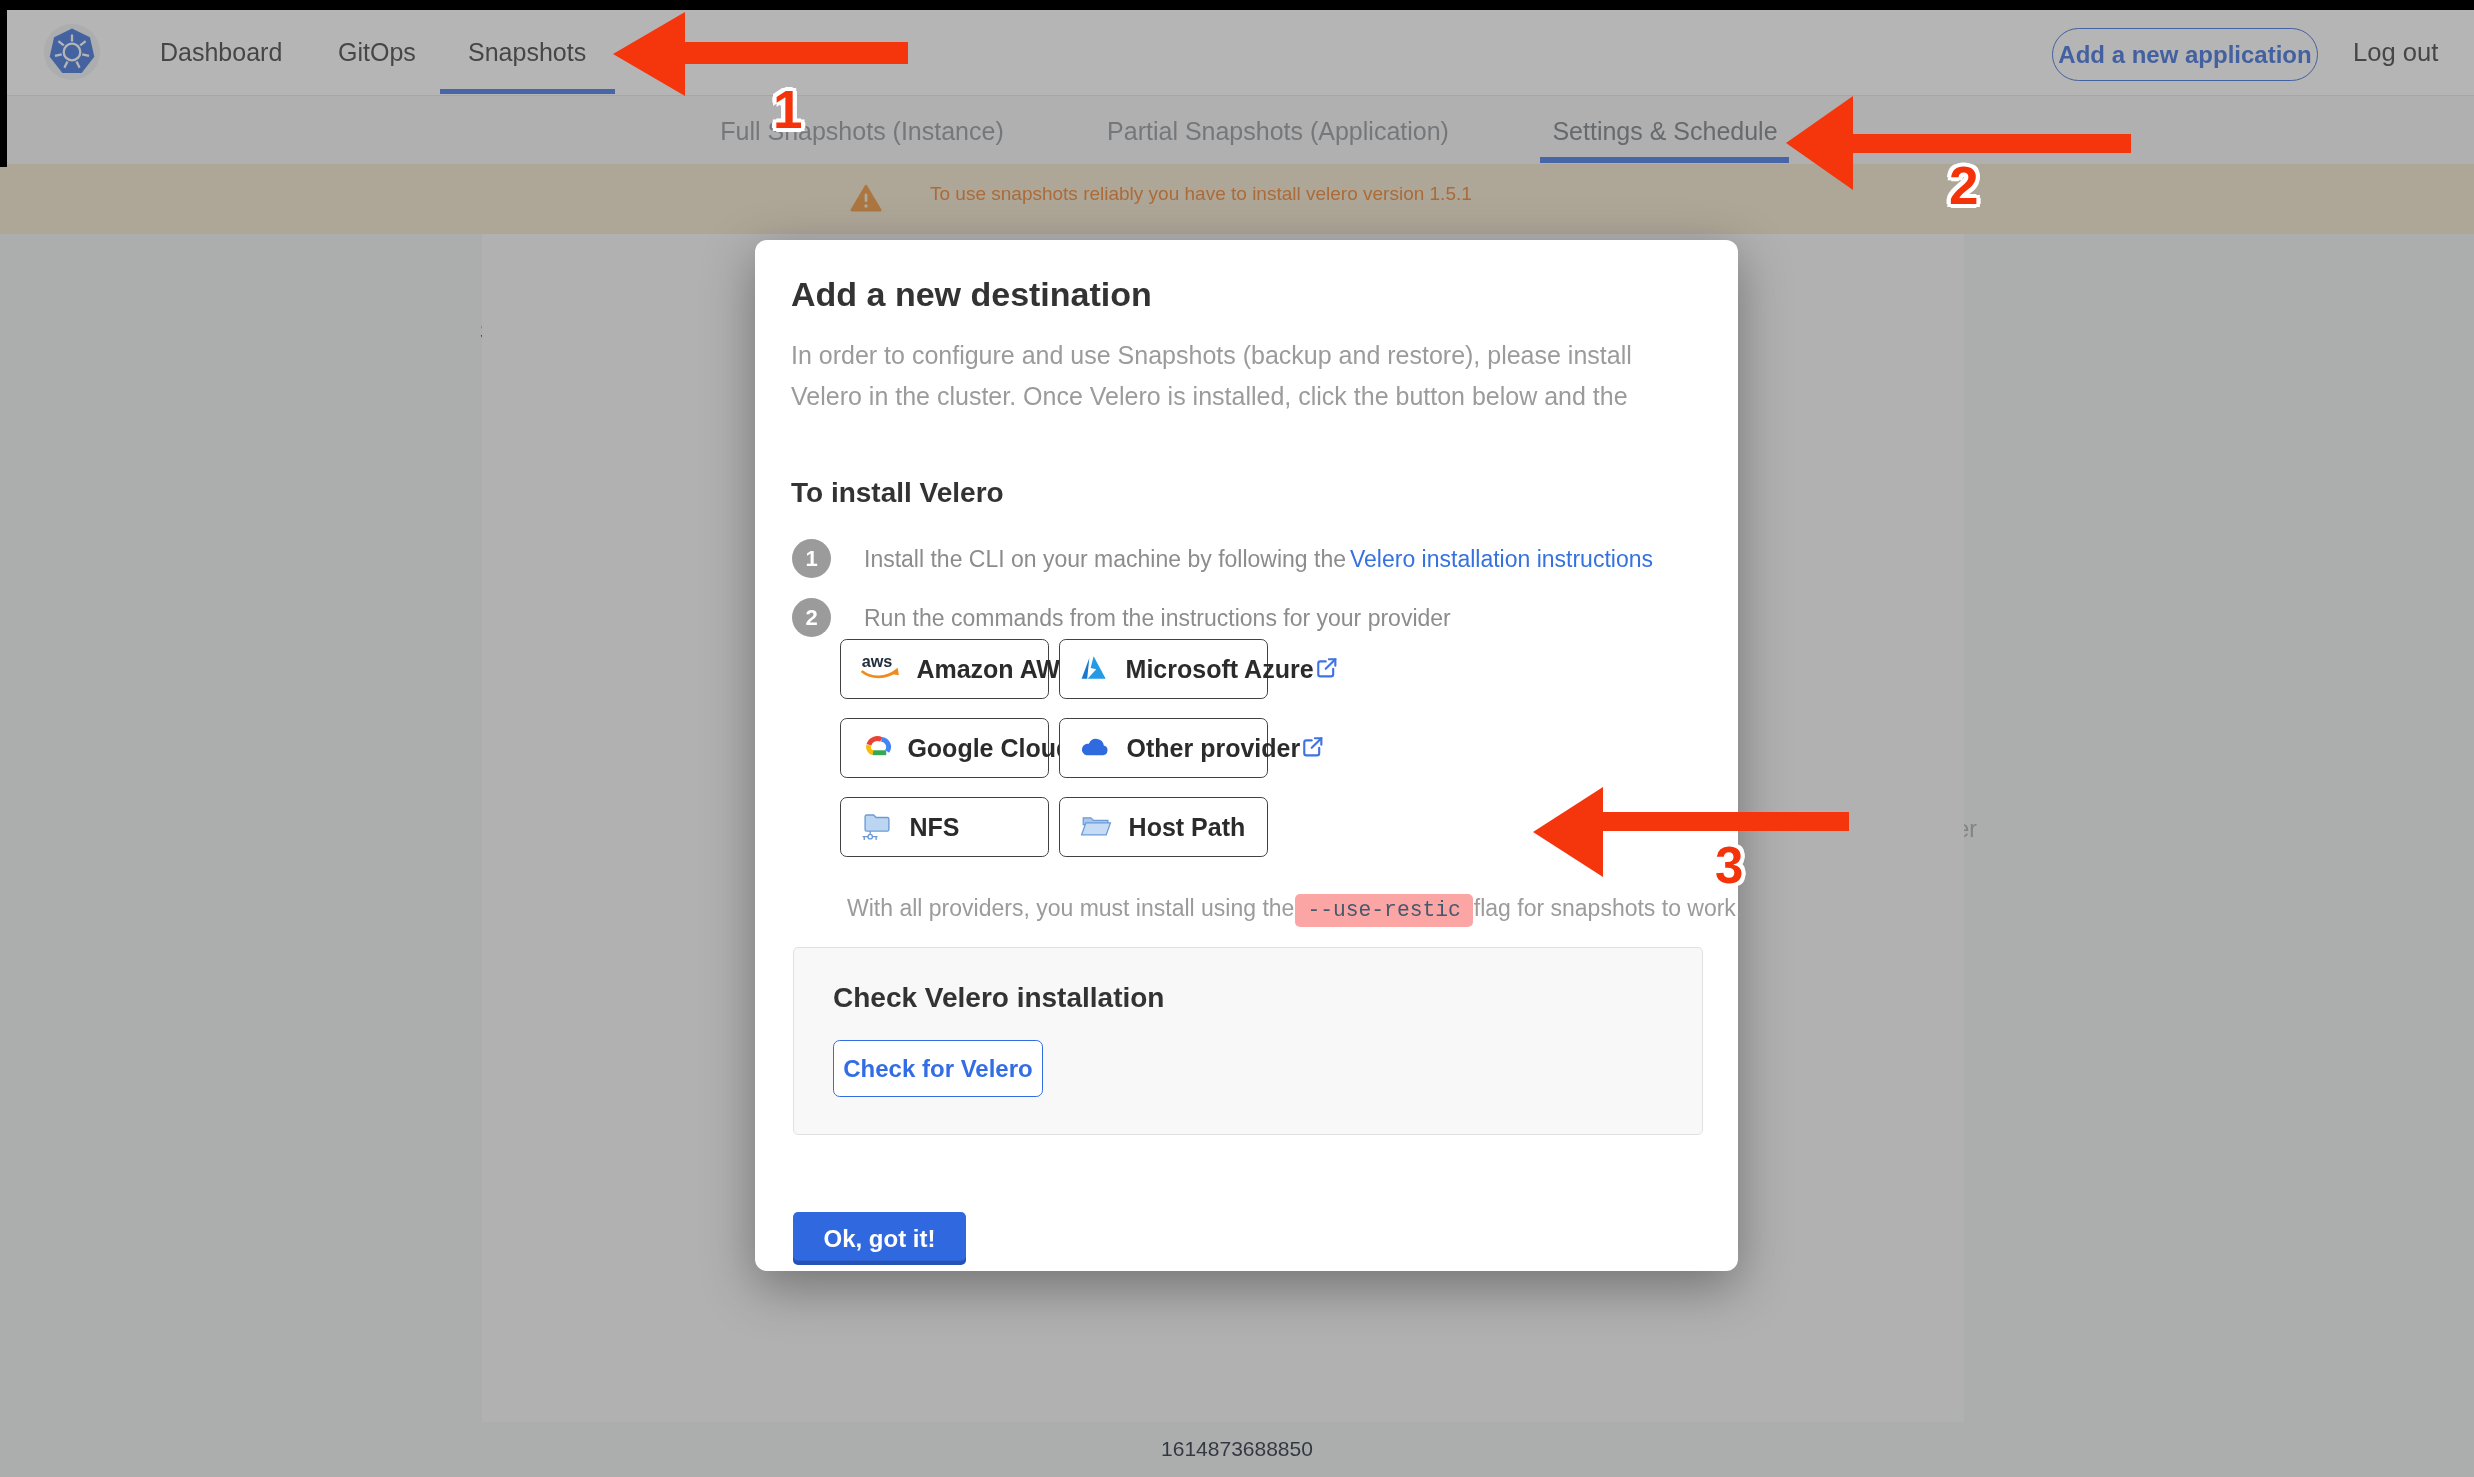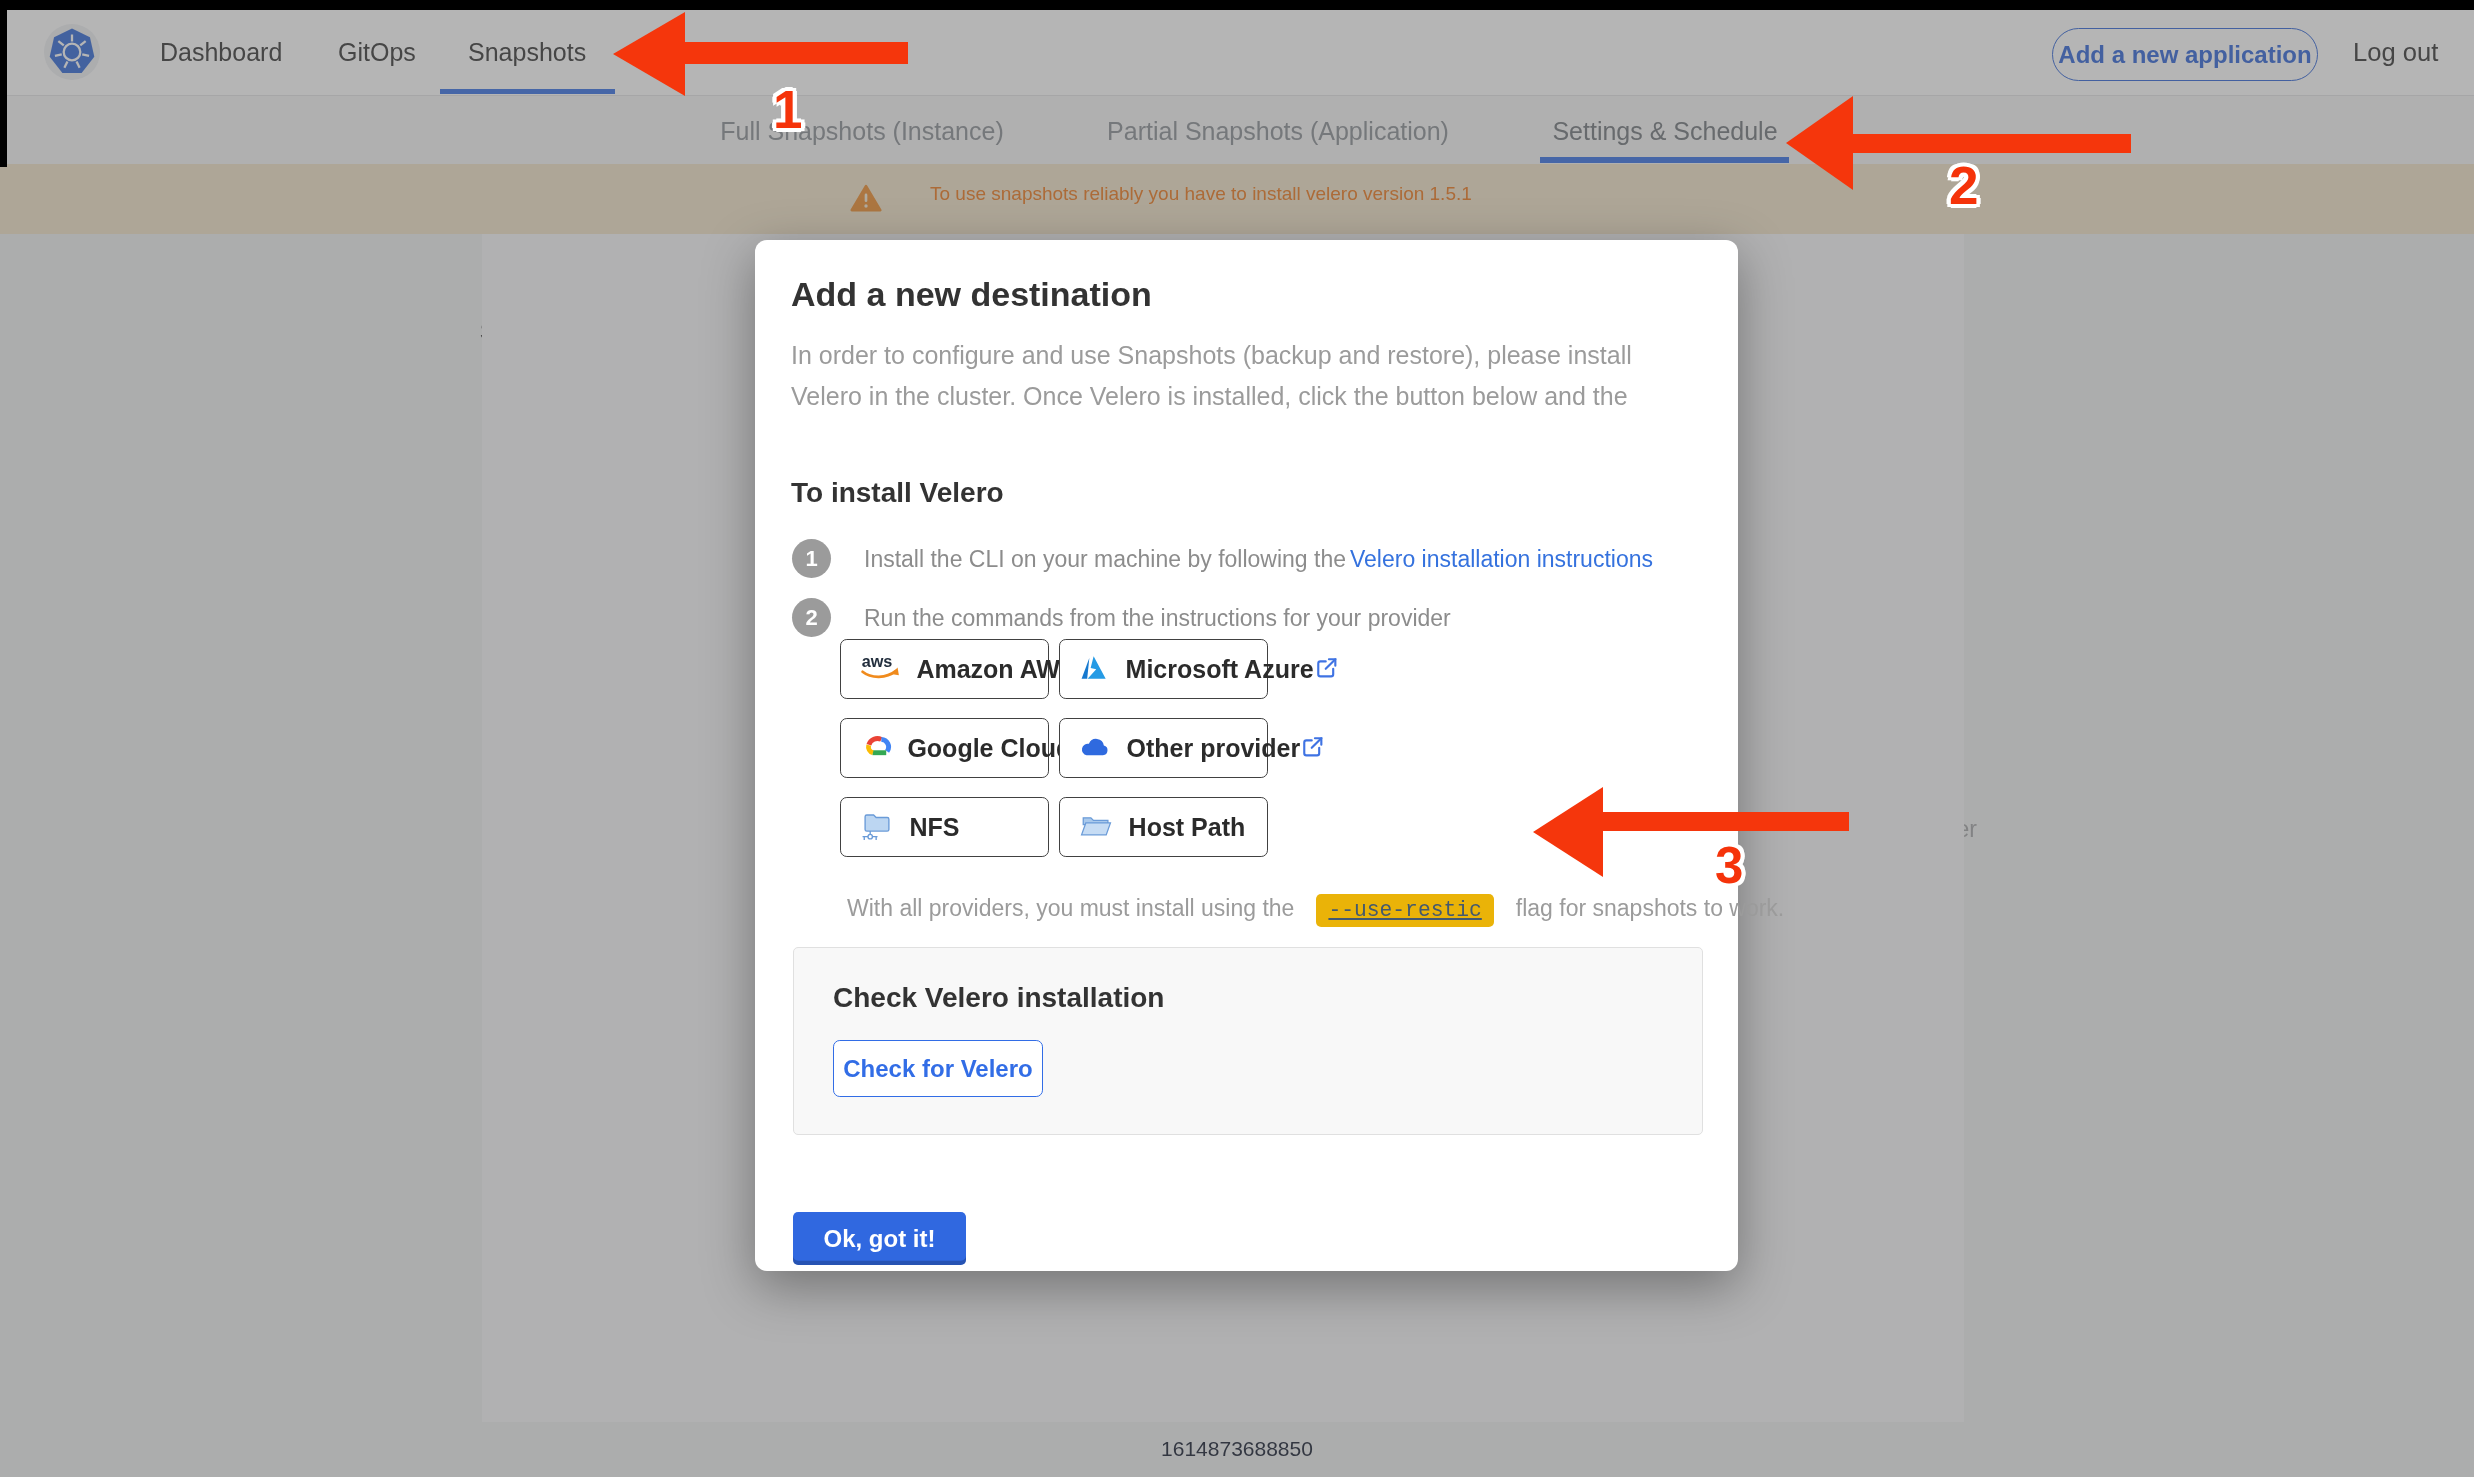--- a/index.html
+++ b/index.html
@@ -71,22 +71,22 @@
   .step-circle{width:39px;height:39px;border-radius:50%;background:#9b9b9b;color:#fff;font-size:22px;font-weight:bold;
       display:flex;align-items:center;justify-content:center;}
   .step-text{font-size:23px;color:#8c8c8c;white-space:nowrap;}
   .step-link{color:#3572de;margin-left:4px;cursor:pointer;}
   .provider-grid{left:85px;top:399px;display:grid;grid-template-columns:209px 209px;grid-auto-rows:60px;gap:19px 10.2px;}
   .provider-btn{border:1.7px solid #414141;border-radius:6.8px;background:#fff;display:flex;align-items:center;
       padding:0 17px 0 19px;cursor:pointer;}
   .provider-btn .plabel{font-size:25px;font-weight:bold;color:#2b2b2b;margin-left:15.4px;white-space:nowrap;}
   .provider-btn .ext{margin-left:auto;}
   .restic{left:92px;top:654px;font-size:23px;color:#9b9b9b;white-space:nowrap;}
-  .restic-chip{display:inline-block;background:#eab308;border-radius:5.1px;padding:4.3px 12px;margin:0 22px;
-      font-family:"Liberation Mono",monospace;font-size:21.3px;color:#44596e;text-decoration:underline;}
+  .restic-chip{display:inline-block;background:#fca5a5;border-radius:5.1px;padding:4.3px 12px;margin:0 1px;
+      font-family:"Liberation Mono",monospace;font-size:21.3px;color:#44596e;}
   .checkbox{left:38px;top:707px;width:908px;height:186px;background:#f8f8f8;border:0.9px solid #e0e0e0;border-radius:5px;}
   .cb-title{left:39px;top:34px;font-size:28px;font-weight:bold;color:#333;}
   .cb-btn{left:39px;top:92px;width:208px;height:55px;background:#fff;border:1.7px solid #326de6;border-radius:6.8px;
       color:#326de6;font-size:24px;font-weight:bold;display:flex;align-items:center;justify-content:center;}
   .ok-btn{left:38px;top:932px;width:173px;height:53px;background:#3068e0;border-radius:5.1px;color:#fff;font-size:24px;
       font-weight:bold;display:flex;align-items:center;justify-content:center;box-shadow:inset 0 -4.3px 0 rgba(0,0,0,.2);margin-top:40px;}
 
   
   .anno{z-index:20;}
   .a-head{width:0;height:0;}

